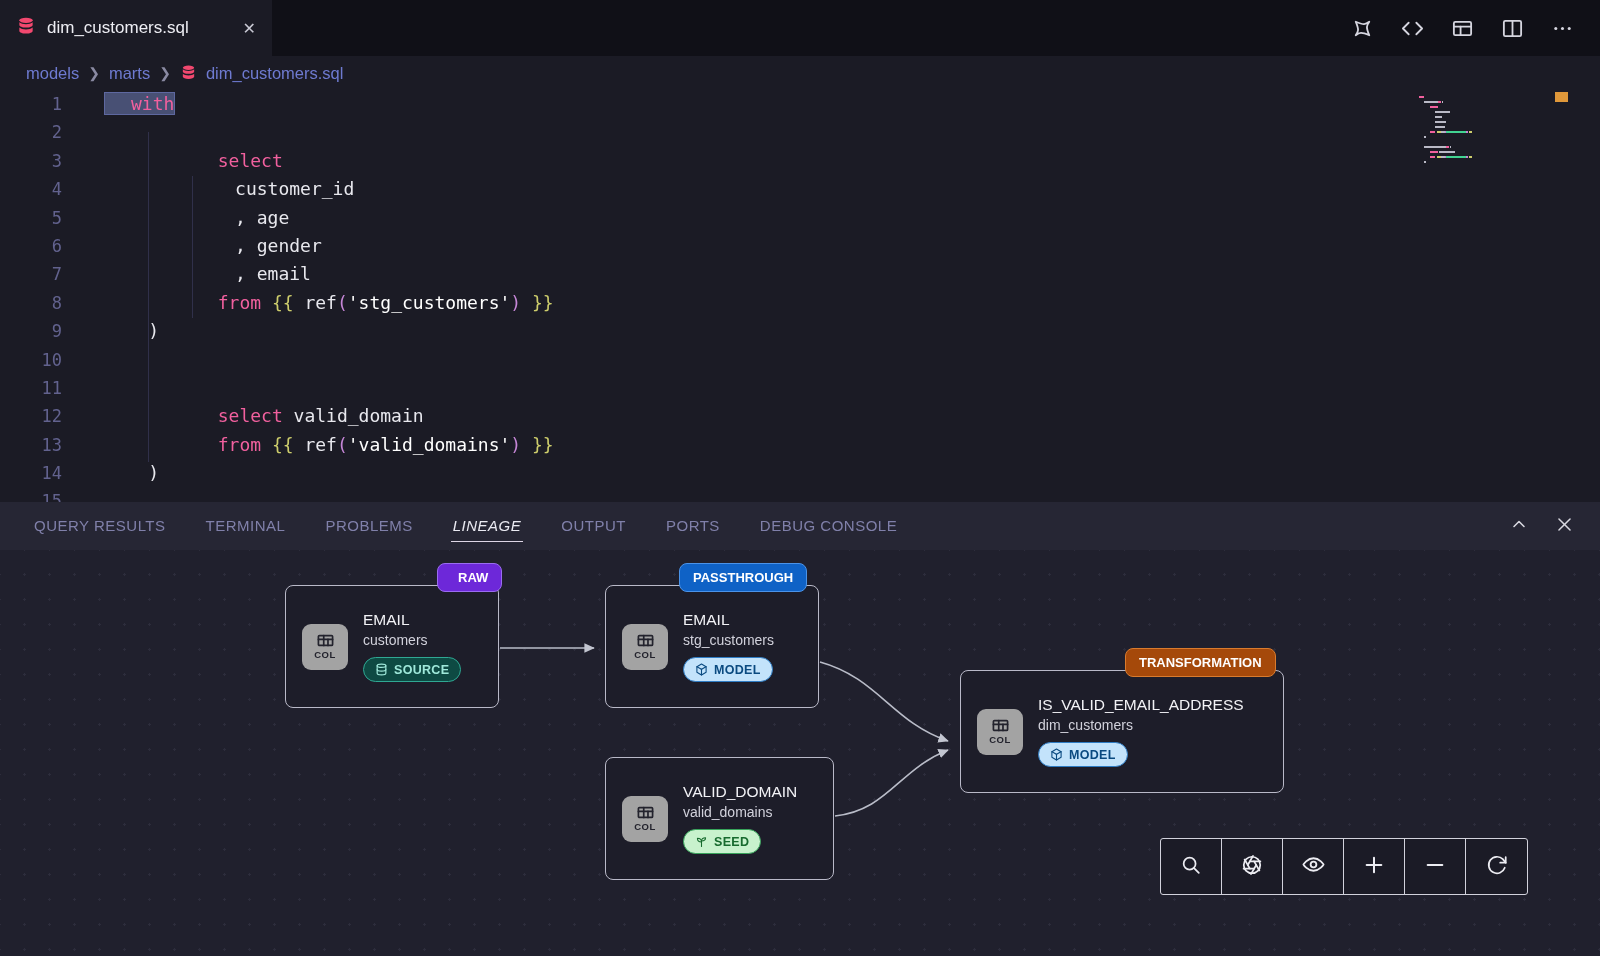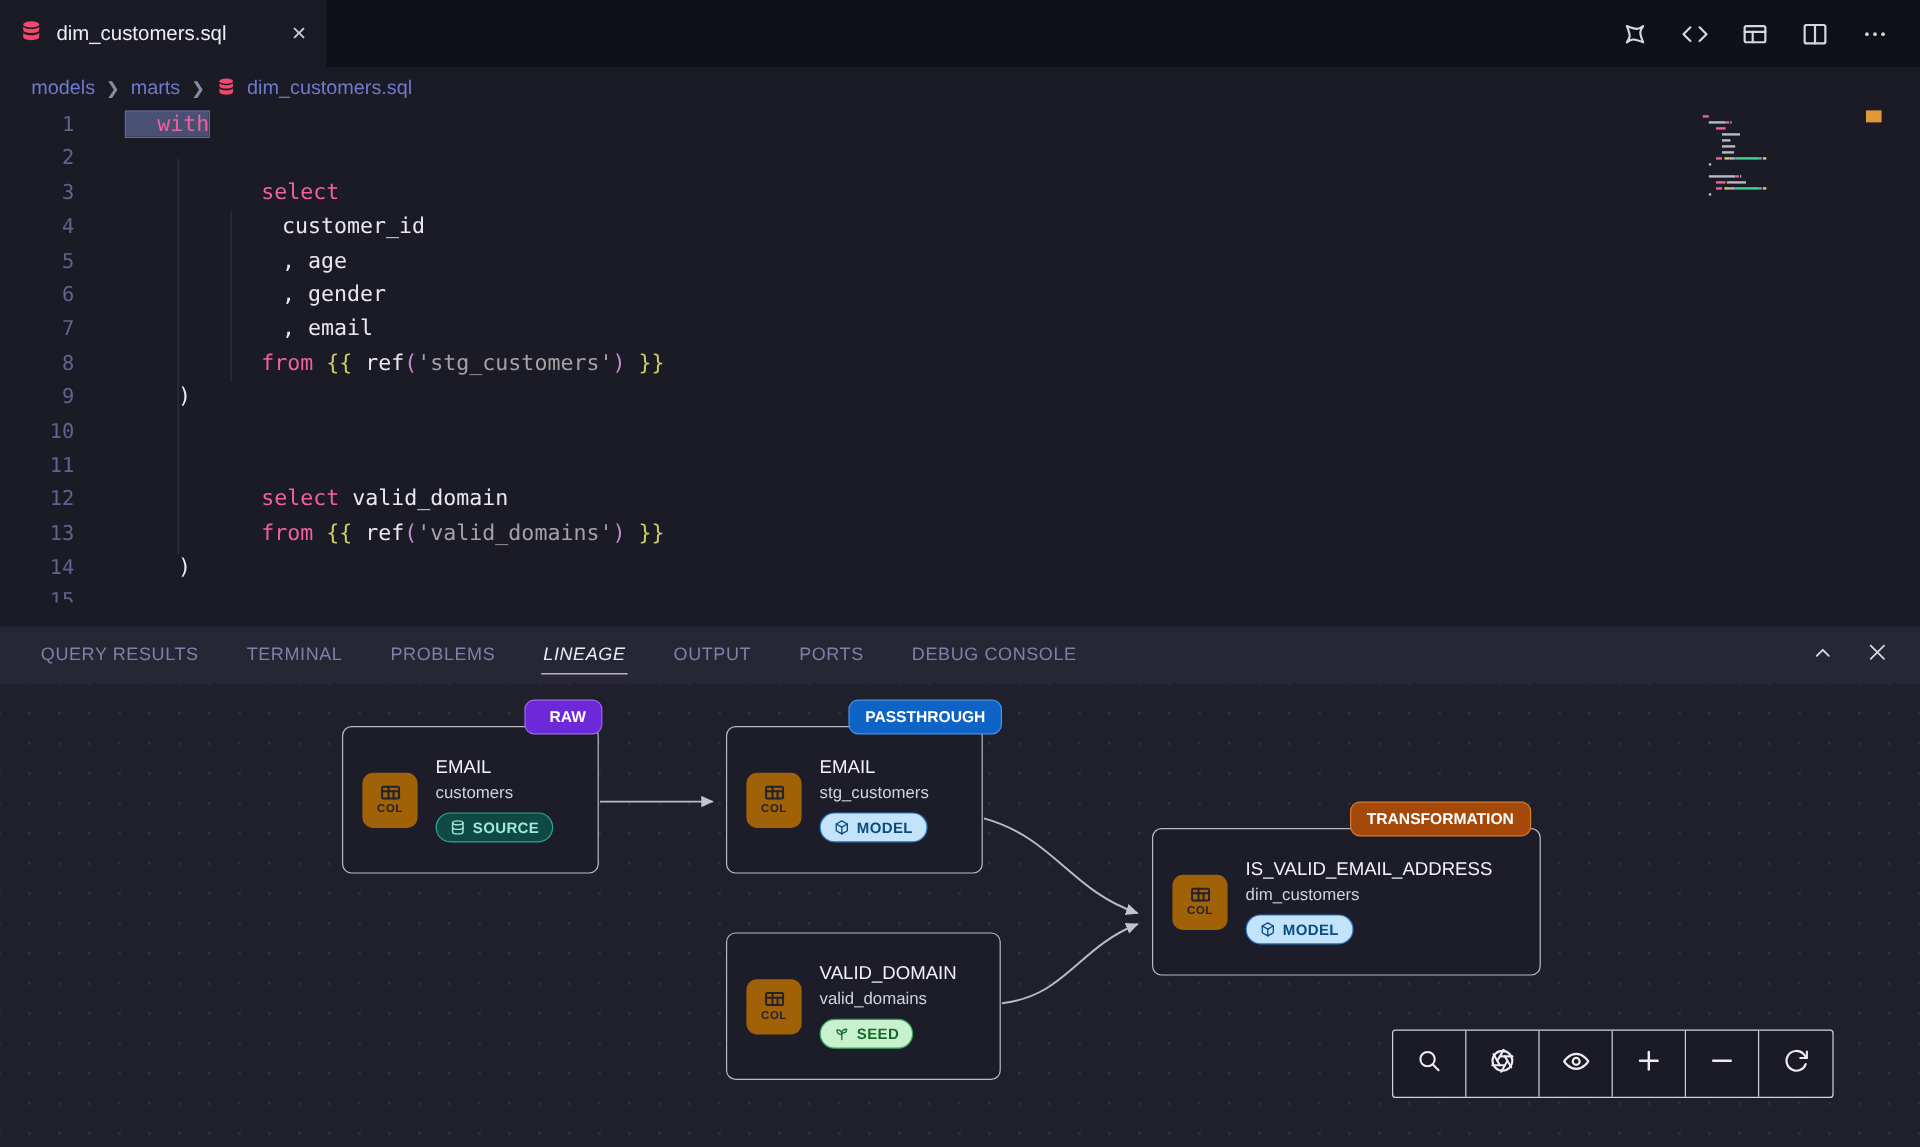--- a/index.html
+++ b/index.html
@@ -22,74 +22,74 @@
   .editor { position:relative; height:412px; background:#1b1b25; overflow:hidden; }
   .code-line { display:flex; height:28.4px; line-height:28.4px; font-family:"DejaVu Sans Mono", monospace; font-size:18px; white-space:pre; }
   .ln { width:62px; flex-shrink:0; text-align:right; color:#62628e; font-size:17px; }
   .lc { padding-left:43px; }
   .tk-kw { color:#f1609e;padding-left:26px; }
   .tk-id { color:#e8e8ee; }
   .tk-pn { color:#e8e8ee; }
   .tk-fn { color:#e8e8ee; }
   .tk-jj { color:#cdcd6c; }
   .tk-pr { color:#c586d6; }
-  .tk-st { color:#a3a3a3;margin-top:17px; }
+  .tk-st { color:#ffffff;margin-top:17px; }
   .hl { background:#485074; box-shadow:0 0 0 1px #5e68a0; }
   .indent-guide { position:absolute; width:1px; background:#30304a; }
   .guide-4 { left:148px; top:42px; height:330px; }
   .guide-8 { left:192px; top:86px; height:142px; }
 
   
   .minimap { position:absolute; top:6px; right:66px; width:115px; }
   .mm-row { display:flex; height:2px; margin-bottom:3px; }
   .mm-row span { display:inline-block; height:2px; }
   .mm-sp { background:transparent; }
   .mc-kw { background:#f1609e; }
   .mc-id,.mc-pn,.mc-fn { background:#b9b9c6; }
   .mc-jj { background:#cdcd6c; }
   .mc-pr { background:#c586d6; }
   .mc-st { background:#42d392; }
   .ruler-marker { position:absolute; top:2px; right:32px; width:13px; height:10px; background:#e0983a; }
 
   
-  .panel-header { height:48px; background:#262634; display:flex; align-items:center; justify-content:space-between; padding:0 26px 0 32px;margin-top:20px; }
+  .panel-header { height:48px; background:#262634; display:flex; align-items:center; justify-content:space-between; padding:0 26px 0 32px; }
   .panel-tabs { display:flex; gap:36px; }
   .ptab { font-size:15px; letter-spacing:.5px; color:#8080aa; padding:6px 2px 7px; border-bottom:1.5px solid transparent; cursor:pointer; }
   .ptab.active { color:#eaeaf2; border-bottom-color:#ded6e6;font-style:italic; }
   .panel-actions { display:flex; align-items:center; gap:26px; color:#d8d8e0; }
 
   
   .canvas { position:relative; height:406px; background:#20202d;
             background-image:radial-gradient(#2d2d3c 1.2px, transparent 1.2px);
             background-size:25px 25px; background-position:12px 12px; }
   .edges { position:absolute; inset:0; pointer-events:none; }
 
   .node { position:absolute; background:#1d1d29; border:1px solid #b9b9c8; border-radius:8px;
           display:flex; align-items:center; padding:0 16px; gap:15px; z-index:2; }
   .node-1 { left:285px; top:35px;  width:214px; height:123px; }
   .node-2 { left:605px; top:35px;  width:214px; height:123px; }
   .node-3 { left:605px; top:207px; width:229px; height:123px; }
   .node-4 { left:960px; top:120px; width:324px; height:123px; }
 
-  .col-chip { width:46px; height:46px; border-radius:9px; background:#a16207; color:#23232d;
+  .col-chip { width:46px; height:46px; border-radius:9px; background:#a3a3a3; color:#23232d;
               display:flex; flex-direction:column; align-items:center; justify-content:center; gap:2px; flex-shrink:0; }
   .col-chip .col-label { font-size:9.5px; font-weight:bold; letter-spacing:.5px; }
   .node-title { font-size:15.5px; color:#f2f2f6; }
   .node-sub { font-size:14px; color:#d2d2dc; margin-top:3px; }
   .badge { margin-top:9px; display:inline-flex; align-items:center; gap:6px; height:25px; padding:0 11px;
            border-radius:13px; font-size:12.5px; font-weight:bold; letter-spacing:.3px; width:max-content; }
   .badge svg { display:block; }
   .badge-source { background:#0e4a43; border:1px solid #2fa893; color:#9fe8da; }
   .badge-model  { background:#c3e3fb; border:1px solid #2e7cc4; color:#0a4a80; }
   .badge-seed   { background:#c8f2cd; border:1px solid #37a35a; color:#176a2e; }
 
   .tag { position:absolute; height:29px; border-radius:8px; display:flex; align-items:center;
          padding:0 13px; font-size:13px; font-weight:bold; color:#ffffff; z-index:3; }
   .tag-raw   { left:437px; top:13px; background:#6d28d9; border:1px solid #9a6cf0;padding-left:20px; }
-  .tag-pass  { left:679px; top:13px; background:#0f62c6; border:1px solid #4b93e8;margin-left:28px; }
+  .tag-pass  { left:679px; top:13px; background:#0f62c6; border:1px solid #4b93e8; }
   .tag-trans { left:1125px; top:98px; background:#a5490a; border:1px solid #d97b2e; }
 
   .lineage-toolbar { position:absolute; left:1160px; top:288px; display:flex; background:#1b1b26;
                      border:1.5px solid #d2d2dc; border-radius:3px; z-index:4; }
   .lt-btn { width:61px; height:55px; display:flex; align-items:center; justify-content:center;
             border-right:1px solid #d2d2dc; color:#ececf2; cursor:pointer; }
   .lt-btn:last-child { border-right:none; }
   .ic { stroke:currentColor; fill:none; stroke-width:1.9; stroke-linecap:round; stroke-linejoin:round; }
 </style>
 </head>

